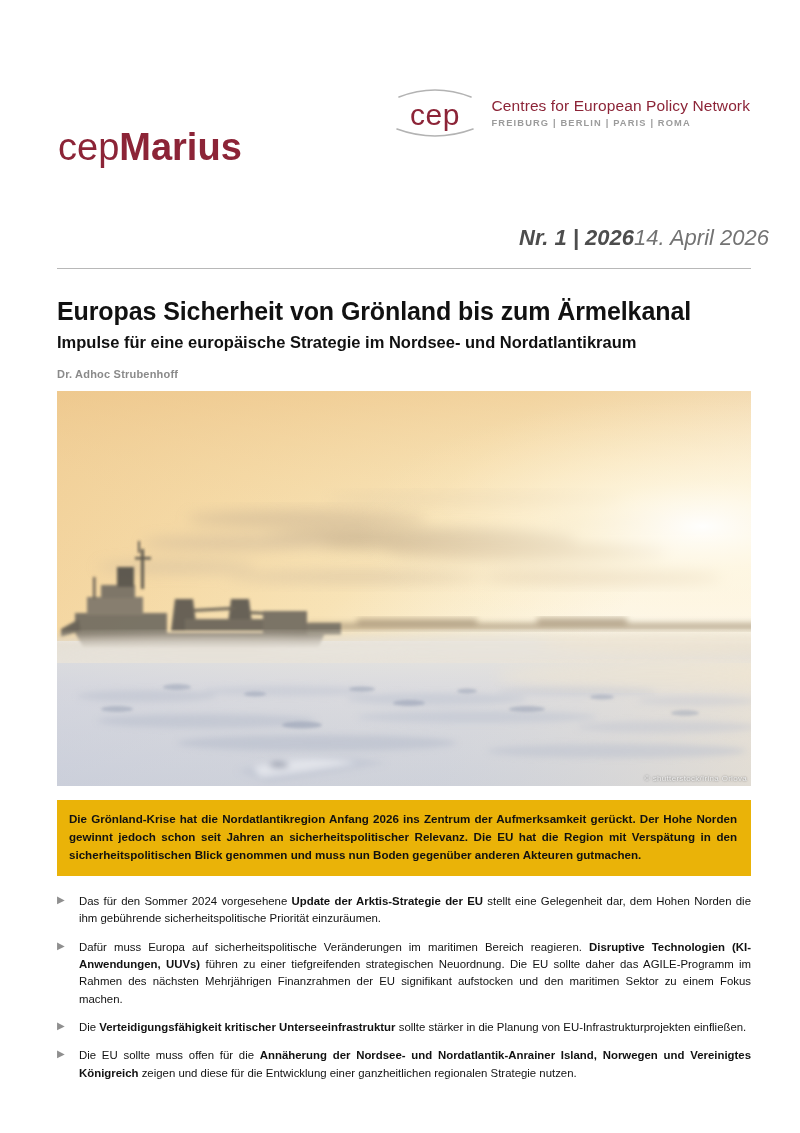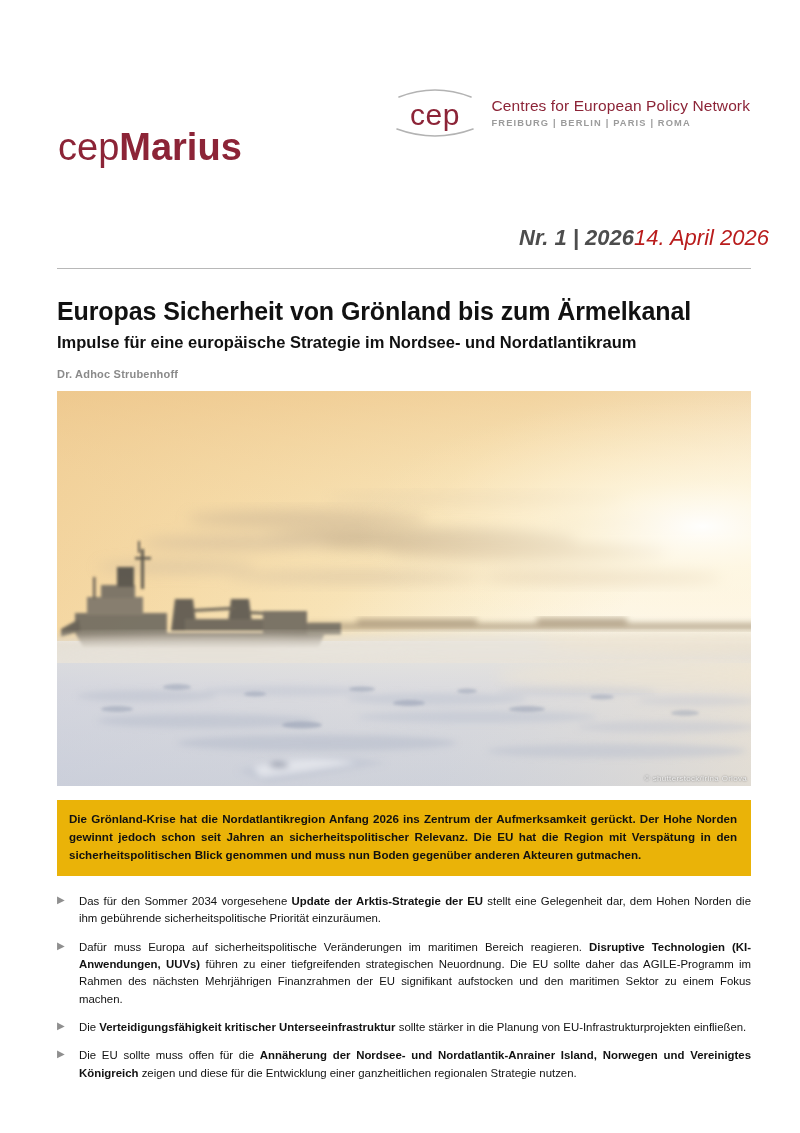--- a/index.html
+++ b/index.html
@@ -89,21 +89,21 @@
     font-style: italic;
   }
   .issue-no {
     font-size: 22px;
     font-weight: bold;
     color: #4d4d4d;
   }
   .issue-date {
     font-size: 22px;
     font-weight: normal;
-    color: #b91c1c;
+    color: #737373;
   }
   .rule {
     position: absolute;
     left: 57px;
     top: 268px;
     width: 694px;
     height: 1px;
     background: #b8b8b8;
   }
 
@@ -397,21 +397,21 @@
     <div class="photo-credit">© shutterstock/Irina Orlova</div>
   </div>
 
   <div class="summary">
     <p>Die Grönland-Krise hat die Nordatlantikregion Anfang 2026 ins Zentrum der Aufmerksamkeit gerückt. Der Hohe Norden gewinnt jedoch schon seit Jahren an sicherheitspolitischer Relevanz. Die EU hat die Region mit Verspätung in den sicherheitspolitischen Blick genommen und muss nun Boden gegenüber anderen Akteuren gutmachen.</p>
   </div>
 
   <div class="bullets">
     <div class="bullet">
       <div class="bullet-marker">▶</div>
-      <div class="bullet-text"><span>Das für den Sommer 2034 vorgesehene </span><b>Update der Arktis-Strategie der EU</b><span> stellt eine Gelegenheit dar, dem Hohen Norden die ihm gebührende sicherheitspolitische Priorität einzuräumen.</span></div>
+      <div class="bullet-text"><span>Das für den Sommer 2024 vorgesehene </span><b>Update der Arktis-Strategie der EU</b><span> stellt eine Gelegenheit dar, dem Hohen Norden die ihm gebührende sicherheitspolitische Priorität einzuräumen.</span></div>
     </div>
     <div class="bullet">
       <div class="bullet-marker">▶</div>
       <div class="bullet-text"><span>Dafür muss Europa auf sicherheitspolitische Veränderungen im maritimen Bereich reagieren. </span><b>Disruptive Technologien (KI-Anwendungen, UUVs)</b><span> führen zu einer tiefgreifenden strategischen Neuordnung. Die EU sollte daher das AGILE-Programm im Rahmen des nächsten Mehrjährigen Finanzrahmen der EU signifikant aufstocken und den maritimen Sektor zu einem Fokus machen.</span></div>
     </div>
     <div class="bullet">
       <div class="bullet-marker">▶</div>
       <div class="bullet-text"><span>Die </span><b>Verteidigungsfähigkeit kritischer Unterseeinfrastruktur</b><span> sollte stärker in die Planung von EU-Infrastrukturprojekten einfließen.</span></div>
     </div>
     <div class="bullet">

